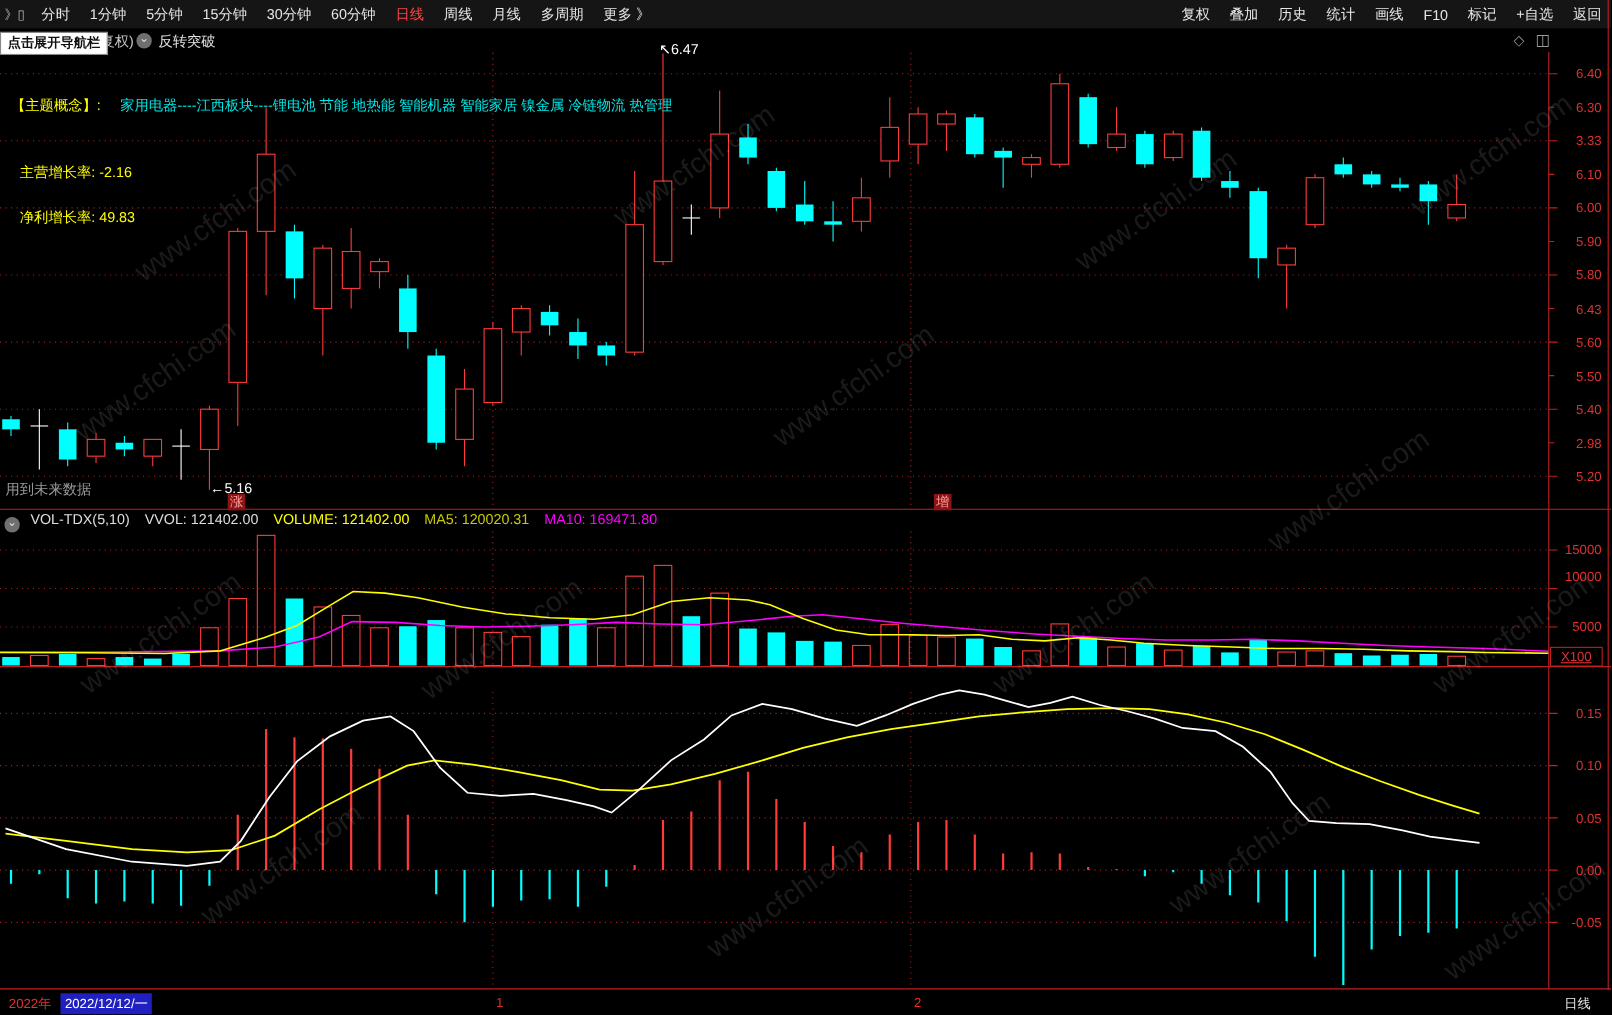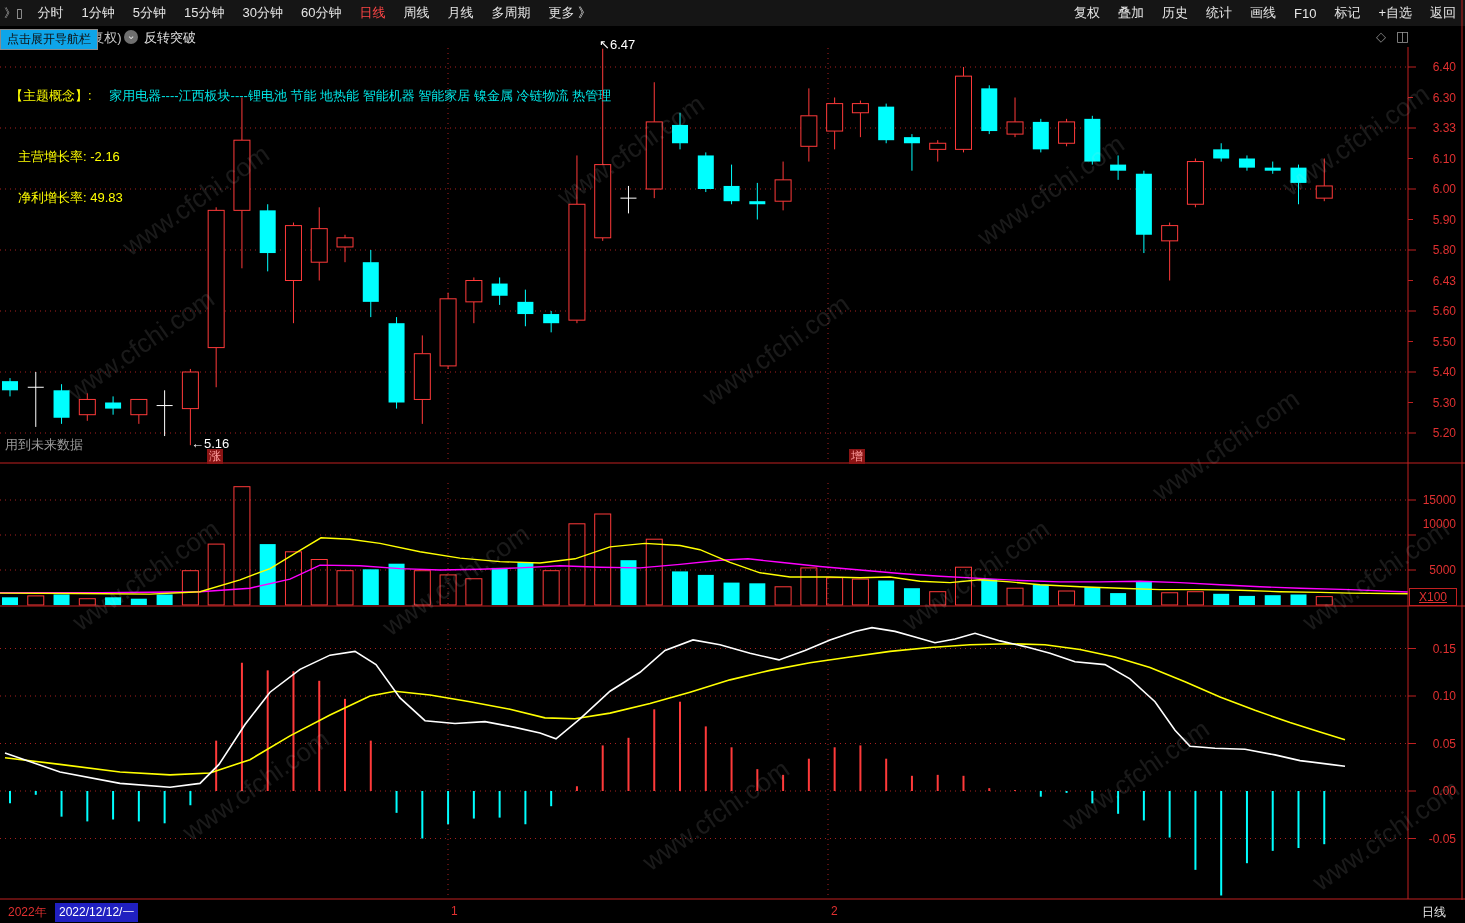--- a/index.html
+++ b/index.html
@@ -7,22 +7,22 @@
         font-family:"Liberation Sans","DejaVu Sans",sans-serif;}
   
   .toolbar{position:absolute;left:0;top:0;width:1465px;height:26px;background:#151515;
            display:flex;justify-content:space-between;align-items:center;font-size:13px;color:#e6e6e6;}
   .tb-group{display:flex;align-items:center;}
   .tb-item{padding:0 9px;cursor:default;white-space:nowrap;}
   .tb-item.active{color:#ff4545;}
   .win-icon{color:#bbb;padding:0 6px 0 4px;font-size:12px;}
   
   .subbar{position:absolute;left:0;top:26px;width:1465px;height:21px;background:#000;}
-  .tooltip-box{position:absolute;left:0;top:3px;background:#0ea5e9;color:#111;border:1px solid #8a8a8a;
-               font-size:12px;padding:1px 6px;white-space:nowrap;z-index:30;}
+  .tooltip-box{position:absolute;left:0;top:3px;background:#ffffff;color:#111;border:1px solid #8a8a8a;
+               font-size:12px;padding:1px 6px;white-space:nowrap;z-index:30;font-weight:bold;}
   .adj-label{position:absolute;left:74px;top:3px;color:#c9c9c9;font-size:13px;}
   .circle-icon{position:absolute;width:14px;height:14px;border-radius:50%;background:#6f6f6f;color:#dcdcdc;
                font-size:11px;line-height:11px;text-align:center;}
   .sub-circle{left:124px;top:4px;}
   .strategy{position:absolute;left:144px;top:3px;color:#e0e0e0;font-size:13px;}
   .diamond-ic{position:absolute;left:1376px;top:3px;color:#8a8a8a;font-size:13px;}
   .panel-ic{position:absolute;left:1396px;top:2px;color:#9a9a9a;font-size:14px;}
   
   #chart-svg{position:absolute;left:0;top:0;}
   
@@ -445,20 +445,28 @@
   <div class="warn">用到未来数据</div>
   <div class="ann" style="left:599px;top:37px;">
     <span>↖</span><span>6.47</span>
   </div>
   <div class="ann" style="left:191px;top:436px;">
     <span>←</span><span>5.16</span>
   </div>
   <div class="badge" style="left:207px;top:449px;">涨</div>
   <div class="badge" style="left:849px;top:449px;">增</div>
 
+  <div class="ind-header" style="top:464px;">
+    <span class="circle-icon">⌄</span>
+    <span class="t c-white">VOL-TDX(5,10)</span>
+    <span class="t c-white">VVOL: 121402.00</span>
+    <span class="t c-yel">VOLUME: 121402.00</span>
+    <span class="t c-dyel">MA5: 120020.31</span>
+    <span class="t c-mag">MA10: 169471.80</span>
+  </div>
 
 
   <div class="x100-box">X100</div>
 
   <div class="statusbar">
     <span class="sb-year">2022年</span>
     <span class="sb-date">2022/12/12/一</span>
     <span class="sb-month" id="sb-month-1" style="left: 451px;">1</span>
     <span class="sb-month" id="sb-month-2" style="left: 831px;">2</span>
     <span class="sb-period">日线</span>
@@ -468,21 +476,21 @@
     <div class="axis-label" style="top: 90.5px;">6.30</div>
     <div class="axis-label" style="top: 121px;">3.33</div>
     <div class="axis-label" style="top: 151.5px;">6.10</div>
     <div class="axis-label" style="top: 182px;">6.00</div>
     <div class="axis-label" style="top: 212.5px;">5.90</div>
     <div class="axis-label" style="top: 243px;">5.80</div>
     <div class="axis-label" style="top: 273.5px;">6.43</div>
     <div class="axis-label" style="top: 304px;">5.60</div>
     <div class="axis-label" style="top: 334.5px;">5.50</div>
     <div class="axis-label" style="top: 365px;">5.40</div>
-    <div class="axis-label" style="top: 395.5px;">5.30</div>
+    <div class="axis-label" style="top: 395.5px;">2.98</div>
     <div class="axis-label" style="top: 426px;">5.20</div>
     <div class="axis-label" style="top: 493px;">15000</div>
     <div class="axis-label" style="top: 500px; margin-top: 17px;">10000</div>
     <div class="axis-label" style="top: 563px;">5000</div>
     <div class="axis-label" style="top: 641.5px;">0.15</div>
     <div class="axis-label" style="top: 689px;">0.10</div>
     <div class="axis-label" style="top: 736.5px;">0.05</div>
     <div class="axis-label" style="top: 784px;">0.00</div>
     <div class="axis-label" style="top: 831.5px;">-0.05</div>
     <div class="wm" style="left: 110px; top: 185px;">www.cfchi.com</div>

